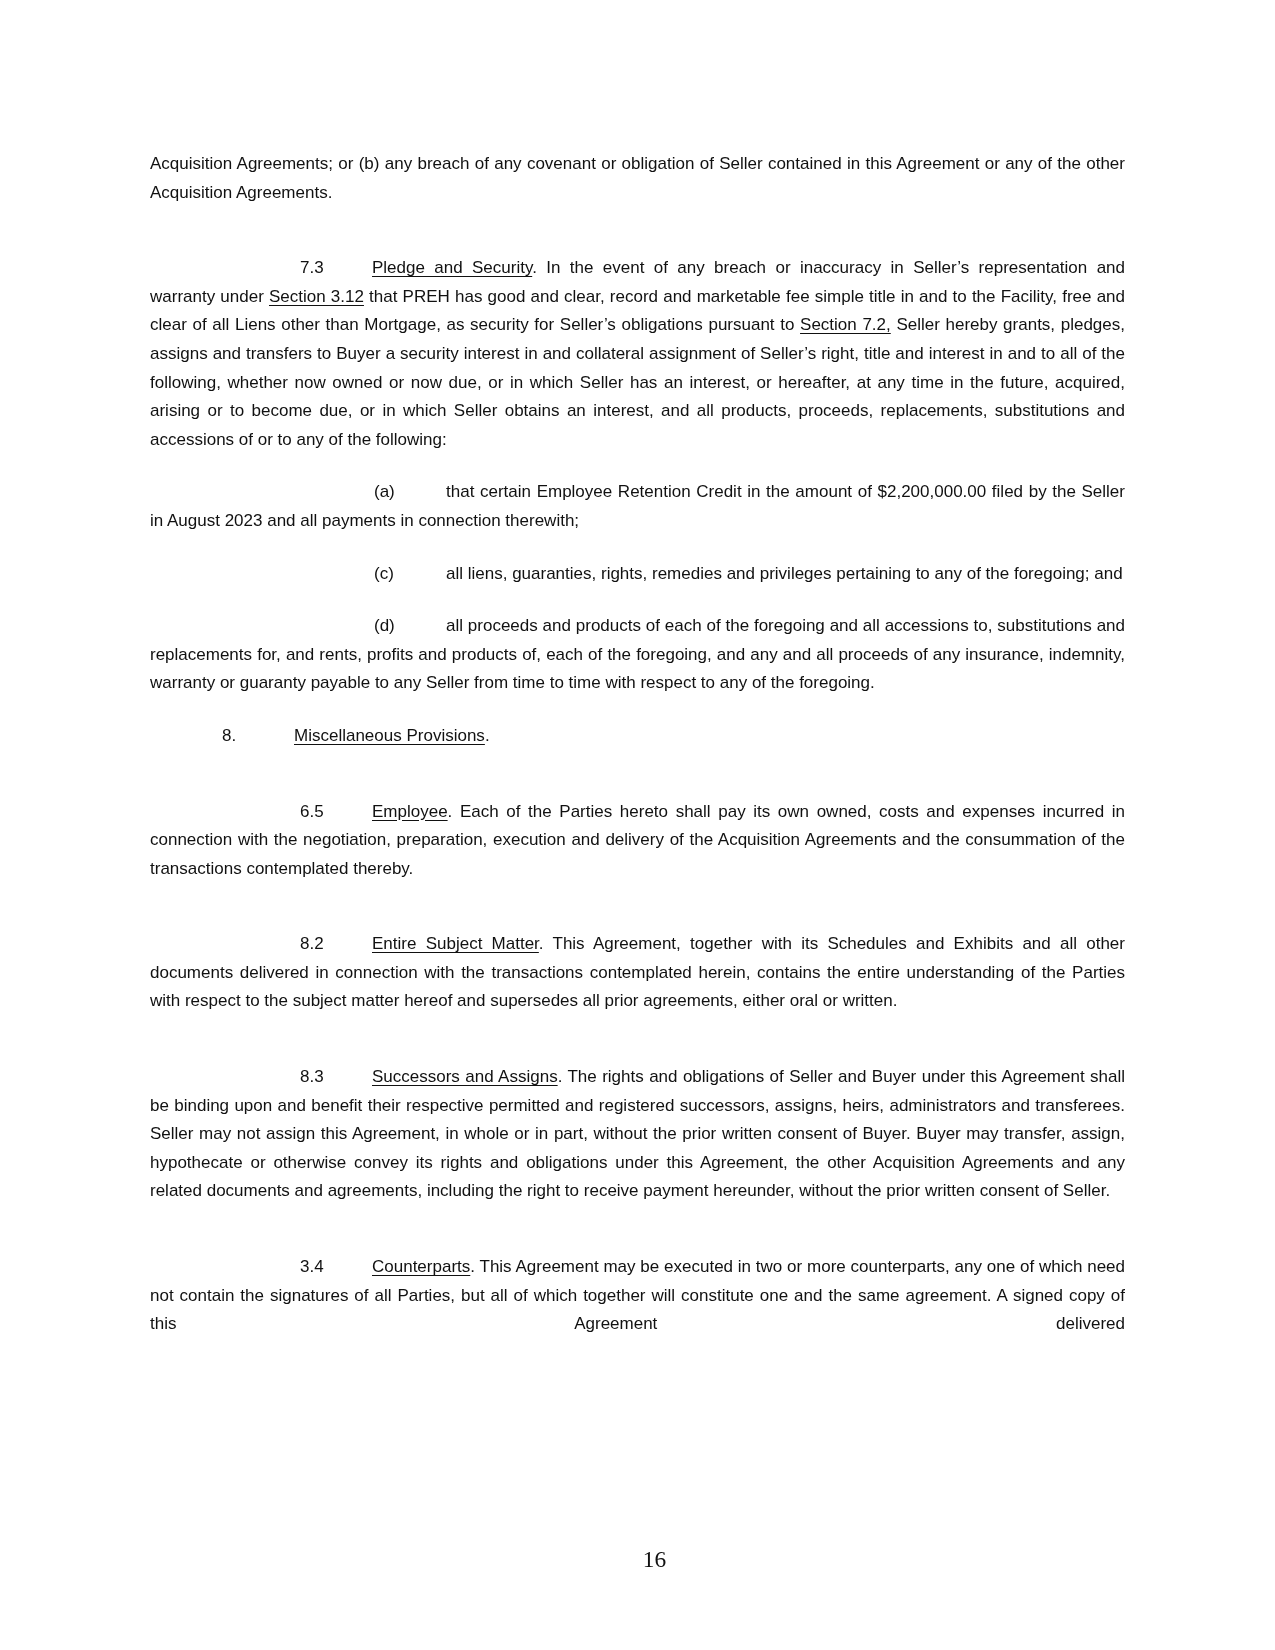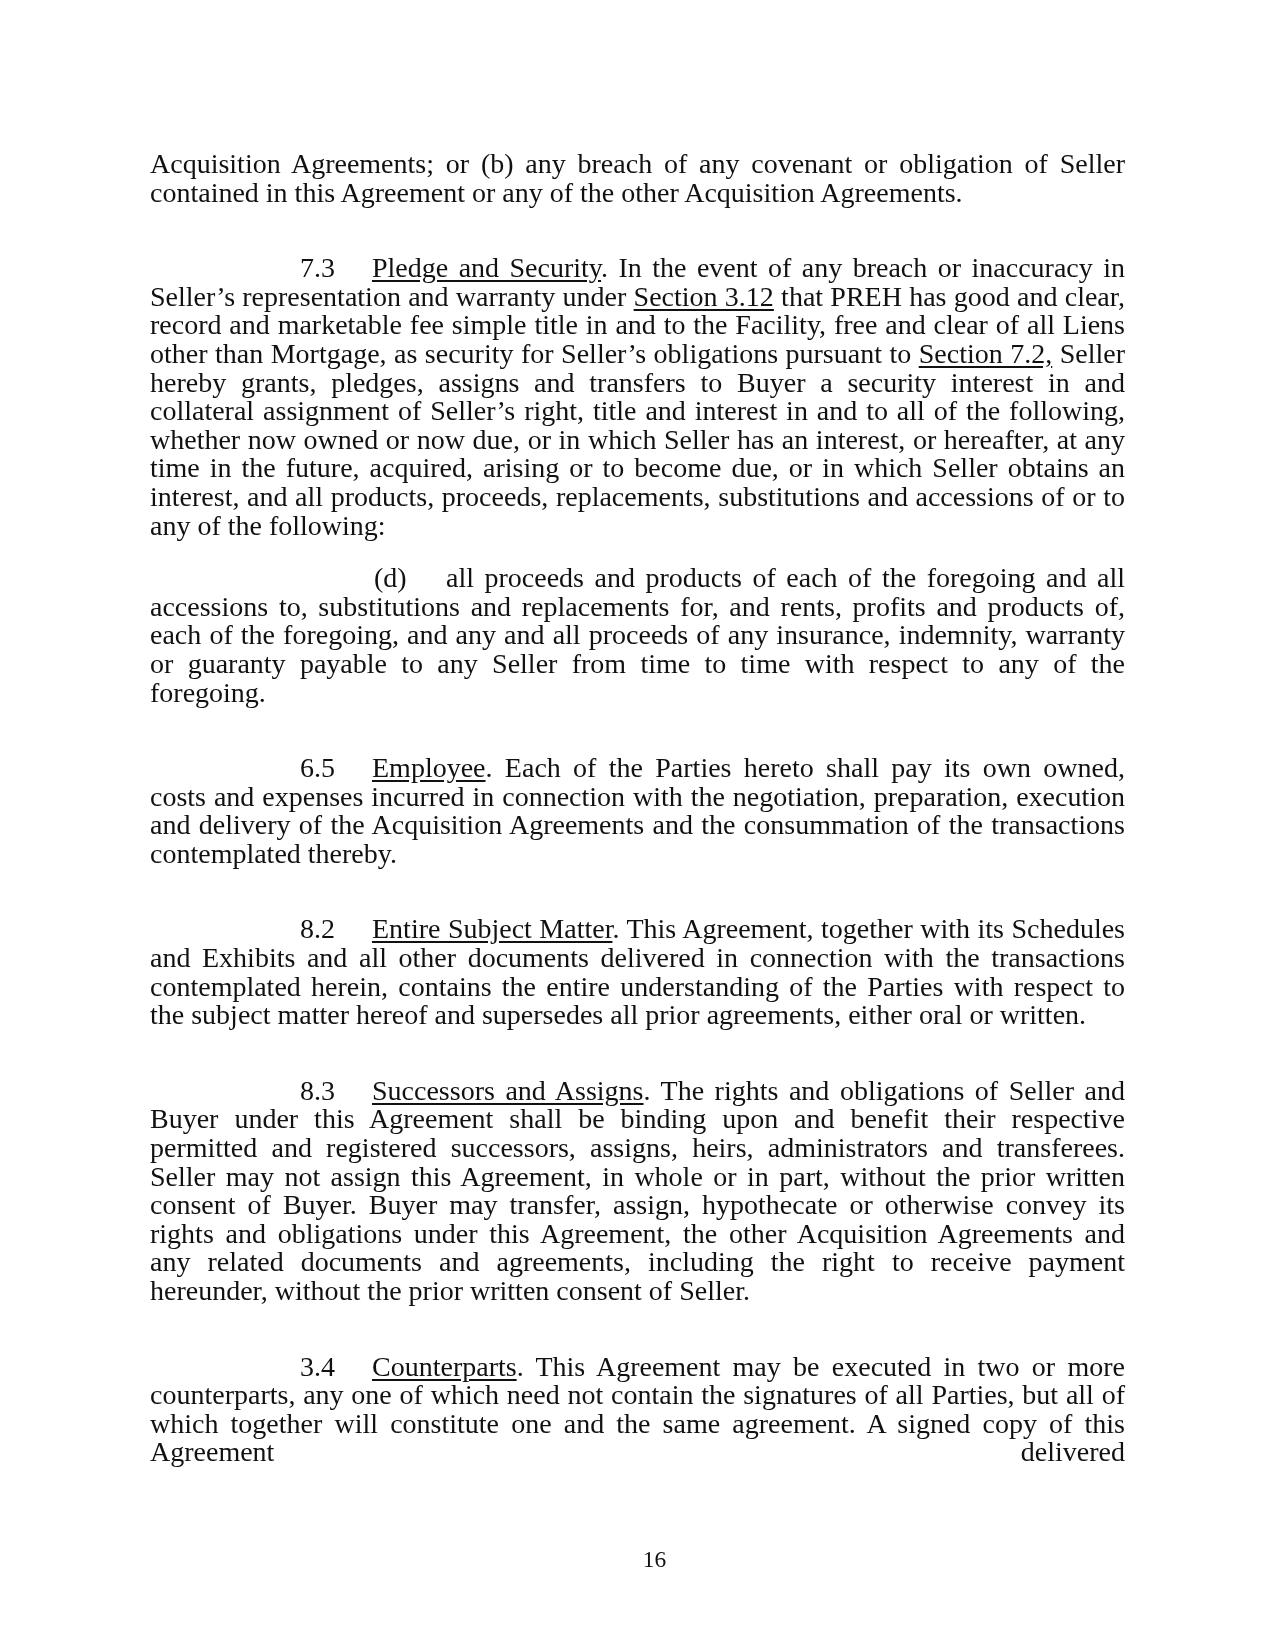--- a/index.html
+++ b/index.html
@@ -1,20 +1,20 @@
 <!DOCTYPE html>
 <html><head>
   <meta charset="utf-8">
   <style>
     html, body { margin: 0; padding: 0; background: #ffffff; }
     body { width: 1275px; height: 1650px; position: relative; overflow: hidden; }
     .page {
       position: absolute; left: 150px; top: 150px; width: 975px;
-      font-family: Liberation Serif, serif;
-      font-size: 28px; line-height: 28.6px; color: #111;
+      font-family: Liberation Sans, sans-serif;
+      font-size: 17px; line-height: 28.6px; color: #111;
     }
     p { margin: 0 0 24px 0; text-align: justify; }
     .ind { display: inline-block; width: 150px; }
     .ind2 { display: inline-block; width: 224px; }
     .num { display: inline-block; width: 72px; margin-top: 23px; }
     .num-h { display: inline-block; width: 72px; }
     .lbl { display: inline-block; width: 72px; }
     u { text-decoration: underline; text-underline-offset: 3px; }
     .h8 { padding-left: 72px; }
     .just-all { text-align-last: justify; }
@@ -25,25 +25,28 @@
   </style>
 </head>
 <body>
 
 <div class="page">
 
   <p>Acquisition Agreements; or (b) any breach of any covenant or obligation of Seller contained in this Agreement or any of the other Acquisition Agreements.</p>
 
   <p><span class="ind"></span><span class="num">7.3</span><u>Pledge and Security</u><span>.  In the event of any breach or inaccuracy in Seller’s representation and warranty under </span><u>Section 3.12</u><span> that PREH has good and clear, record and marketable fee simple title in and to the Facility, free and clear of all Liens other than Mortgage, as security for Seller’s obligations pursuant to </span><u>Section 7.2,</u><span> Seller hereby grants, pledges, assigns and transfers to Buyer a security interest in and collateral assignment of Seller’s right, title and interest in and to all of the following, whether now owned or now due, or in which Seller has an interest, or hereafter, at any time in the future, acquired, arising or to become due, or in which Seller obtains an interest, and all products, proceeds, replacements, substitutions and accessions of or to any of the following:</span></p>
 
+  <p><span class="ind2"></span><span class="lbl">(a)</span><span>that certain Employee Retention Credit in the amount of $2,200,000.00 filed by the Seller in August 2023 and all payments in connection therewith;</span></p>
 
 
+  <p><span class="ind2"></span><span class="lbl">(c)</span><span>all liens, guaranties, rights, remedies and privileges pertaining to any of the foregoing; and</span></p>
 
   <p><span class="ind2"></span><span class="lbl">(d)</span><span>all proceeds and products of each of the foregoing and all accessions to, substitutions and replacements for, and rents, profits and products of, each of the foregoing, and any and all proceeds of any insurance, indemnity, warranty or guaranty payable to any Seller from time to time with respect to any of the foregoing.</span></p>
 
+  <p class="h8"><span class="num-h">8.</span><u>Miscellaneous Provisions</u><span>.</span></p>
 
   <p><span class="ind"></span><span class="num">6.5</span><u>Employee</u><span>.  Each of the Parties hereto shall pay its own owned, costs and expenses incurred in connection with the negotiation, preparation, execution and delivery of the Acquisition Agreements and the consummation of the transactions contemplated thereby.</span></p>
 
   <p><span class="ind"></span><span class="num">8.2</span><u>Entire Subject Matter</u><span>.  This Agreement, together with its Schedules and Exhibits and all other documents delivered in connection with the transactions contemplated herein, contains the entire understanding of the Parties with respect to the subject matter hereof and supersedes all prior agreements, either oral or written.</span></p>
 
   <p><span class="ind"></span><span class="num">8.3</span><u>Successors and Assigns</u><span>.  The rights and obligations of Seller and Buyer under this Agreement shall be binding upon and benefit their respective permitted and registered successors, assigns, heirs, administrators and transferees.  Seller may not assign this Agreement, in whole or in part, without the prior written consent of Buyer.  Buyer may transfer, assign, hypothecate or otherwise convey its rights and obligations under this Agreement, the other Acquisition Agreements and any related documents and agreements, including the right to receive payment hereunder, without the prior written consent of Seller.</span></p>
 
   <p class="just-all"><span class="ind"></span><span class="num">3.4</span><u>Counterparts</u><span>.  This Agreement may be executed in two or more counterparts, any one of which need not contain the signatures of all Parties, but all of which together will constitute one and the same agreement.  A signed copy of this Agreement delivered</span></p>
 
 </div>

